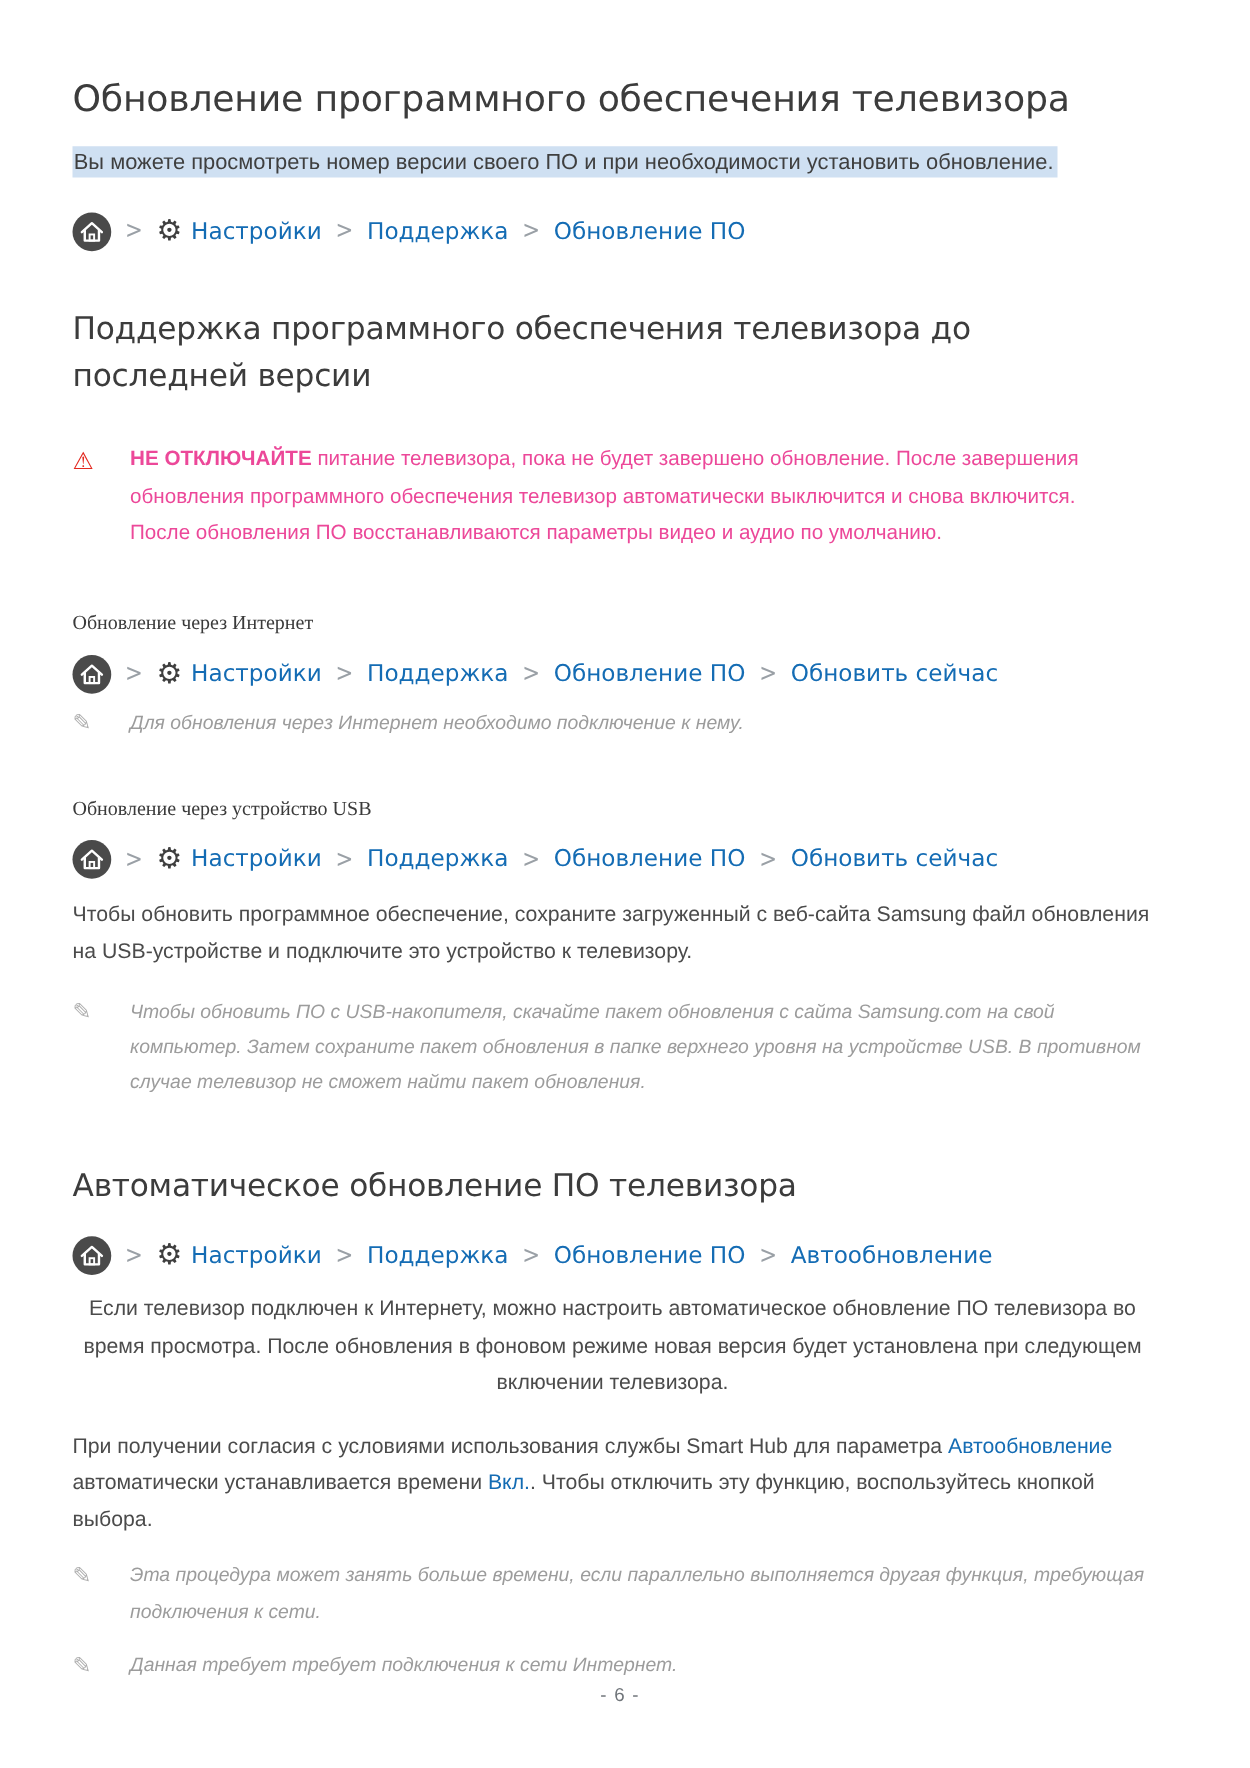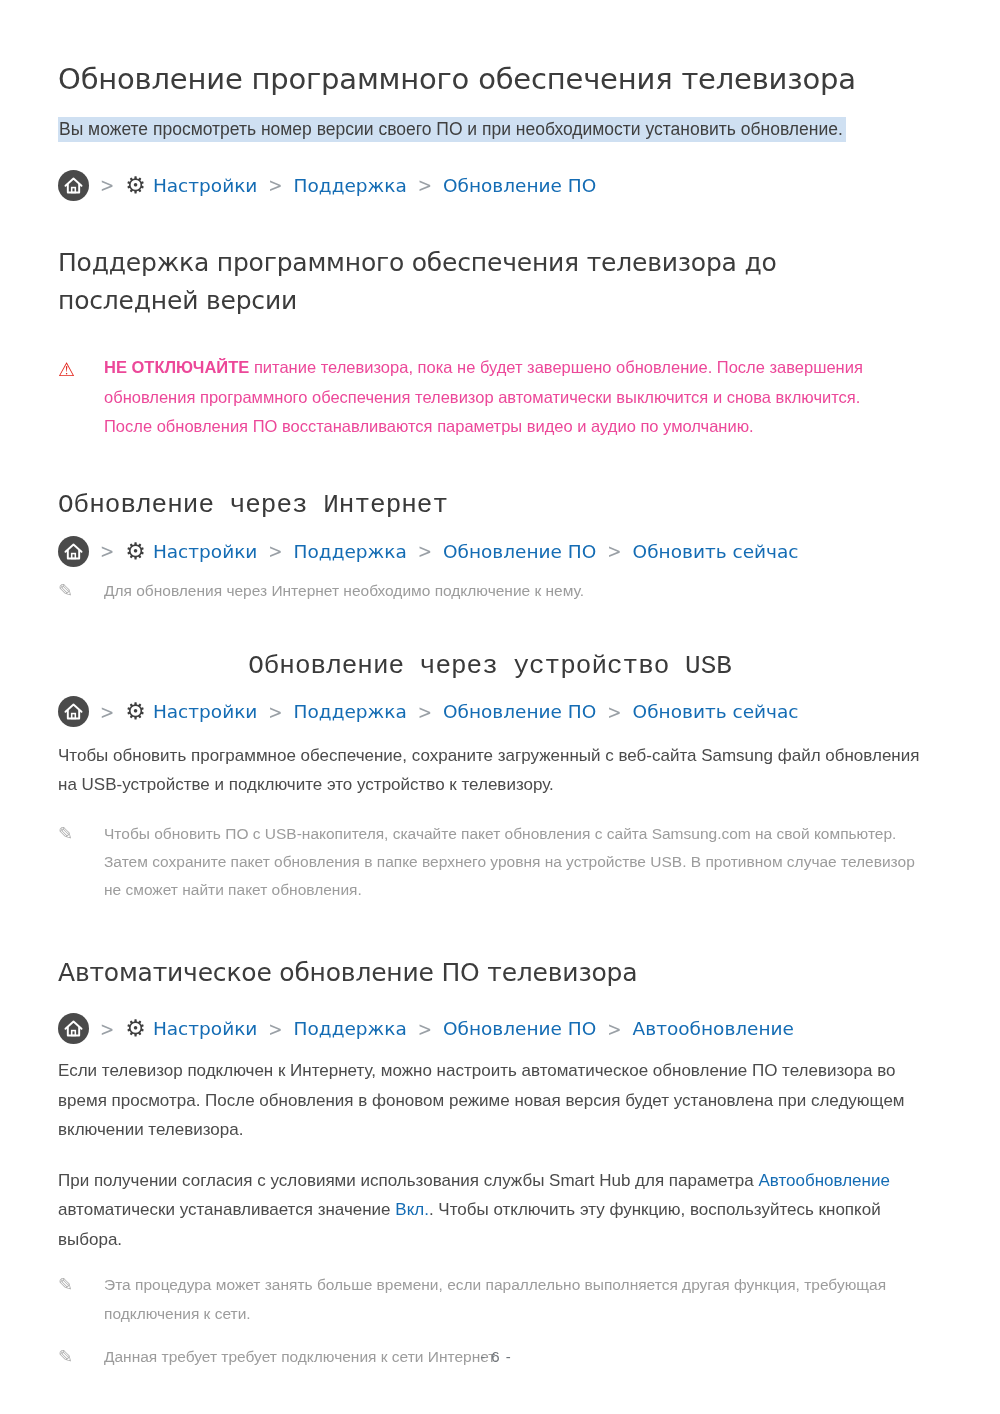--- a/index.html
+++ b/index.html
@@ -64,23 +64,23 @@
   }
   h2 {
     font-family: "DejaVu Sans", sans-serif;
     font-weight: normal;
     font-size: 25px;
     line-height: 1.5;
     color: #3c3c3c;
     letter-spacing: -0.2px;
   }
   h3 {
-    font-family: Liberation Mono, monospace;
+    font-family: Liberation Serif, serif;
     font-weight: normal;
-    font-size: 26px;
+    font-size: 16px;
     color: #3a3a3a;
   }
   .callout {
     display: flex;
     align-items: flex-start;
   }
   .callout .callout-icon {
     flex: 0 0 36px;
     font-family: "DejaVu Sans", sans-serif;
     line-height: 1.5;
@@ -96,20 +96,21 @@
   }
   .callout.warning strong { font-weight: bold; }
   .callout.note { color: #9c9c9c; }
   .callout.note .callout-icon { color: #adadad; font-size: 18px; padding-top: 0px; }
   .callout.note .callout-text {
     font-size: 15.5px;
     line-height: 1.82;
     color: #9c9c9c;
     padding-left: 10px;
     max-width: 830px;
+    font-style: italic;
   }
   .body-text {
     font-size: 17px;
     line-height: 1.74;
     color: #4b4b4b;
     max-width: 866px;
   }
   .inline-link { color: #146cb4; }
   .watermark {
     position: absolute;
@@ -134,27 +135,27 @@
     color: #70757a;
     letter-spacing: 1px;
   }
   
   .mt-crumb1 { margin-top: 27px; }
   .mt-h2     { margin-top: 43px; }
   .mt-warn   { margin-top: 34px; }
   .mt-h3a    { margin-top: 49px; }
   .mt-crumb2 { margin-top: 15px; }
   .mt-note1  { margin-top: 10px; }
-  .mt-h3b    { margin-top: 45px; text-align: center; }
+  .mt-h3b    { margin-top: 45px; }
   .mt-crumb3 { margin-top: 15px; }
   .mt-bodyusb{ margin-top: 13px; }
   .mt-note2  { margin-top: 20px; }
   .mt-h2auto { margin-top: 50px; }
   .mt-crumb4 { margin-top: 21px; }
-  .mt-para1  { margin-top: 11px; }
+  .mt-para1  { margin-top: 11px; text-align: center; }
   .mt-para2  { margin-top: 21px; }
   .mt-note3  { margin-top: 17px; }
   .mt-note4  { margin-top: 15px; }
 </style>
 </head>
 <body>
 
 <div class="page">
 
   <h1>Обновление программного обеспечения телевизора</h1>
@@ -265,21 +266,21 @@
     <span class="sep">&gt;</span>
     <span class="crumb">Поддержка</span>
     <span class="sep">&gt;</span>
     <span class="crumb">Обновление ПО</span>
     <span class="sep">&gt;</span>
     <span class="crumb">Автообновление</span>
   </div>
 
   <p class="body-text mt-para1">Если телевизор подключен к Интернету, можно настроить автоматическое обновление ПО телевизора во время просмотра. После обновления в фоновом режиме новая версия будет установлена при следующем включении телевизора.</p>
 
-  <p class="body-text mt-para2"><span>При получении согласия с условиями использования службы Smart Hub для параметра </span><span class="inline-link">Автообновление</span><span> автоматически устанавливается значение </span><span class="inline-link">Вкл.</span><span>. Чтобы отключить эту функцию, воспользуйтесь кнопкой выбора.</span></p>
+  <p class="body-text mt-para2"><span>При получении согласия с условиями использования службы Smart Hub для параметра </span><span class="inline-link">Автообновление</span><span> автоматически устанавливается времени </span><span class="inline-link">Вкл.</span><span>. Чтобы отключить эту функцию, воспользуйтесь кнопкой выбора.</span></p>
 
   <div class="callout note mt-note3">
     <span class="callout-icon">✎</span>
     <p class="callout-text">Эта процедура может занять больше времени, если параллельно выполняется другая функция, требующая подключения к сети.</p>
   </div>
 
   <div class="callout note mt-note4">
     <span class="callout-icon">✎</span>
     <p class="callout-text">Данная требует требует подключения к сети Интернет.</p>
   </div>

